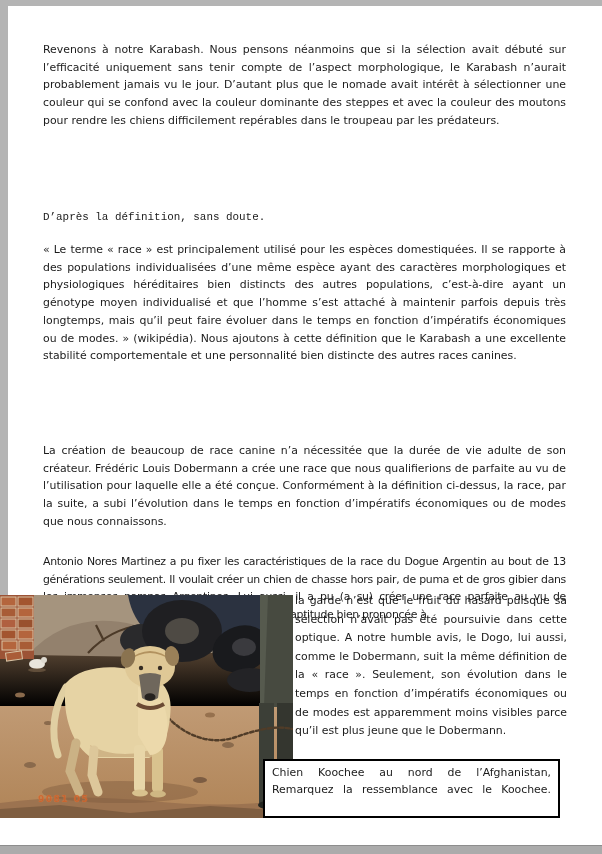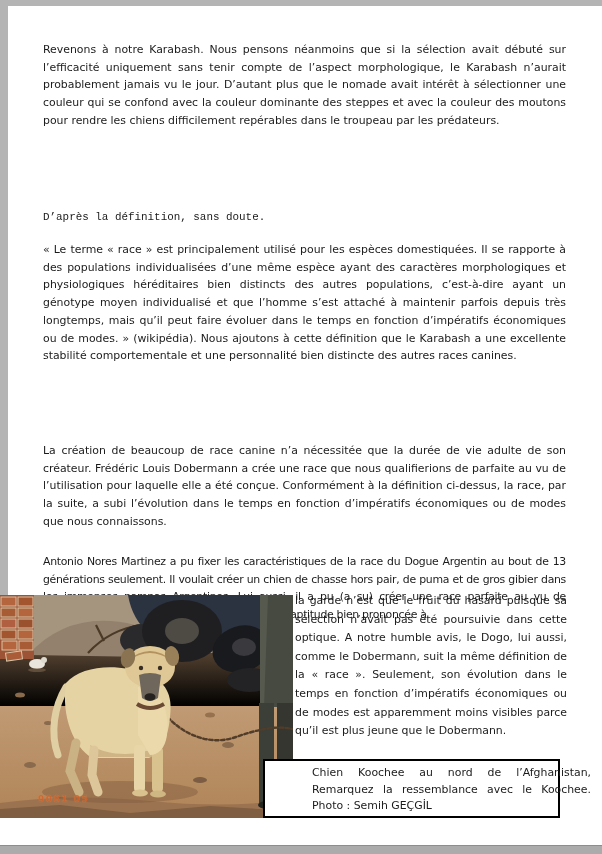--- a/index.html
+++ b/index.html
@@ -40,21 +40,21 @@
     position:absolute; left:38px; top:199px;
     font-size:9px; letter-spacing:1.5px; color:#d4622a; opacity:.8;
     text-shadow:0 0 1px #e58a4a; font-weight:bold;
   }
   .caption {
     position:absolute; left:263px; top:759px; width:297px; height:59px;
     box-sizing:border-box; background:#ffffff; border:2px solid #000000;
     padding:4px 7px 0 7px; z-index:3;
     font-size:10.9px; line-height:16.5px;
   }
-  .cap-line { width:100%;margin-left:40px; }
+  .cap-line { width:100%; }
   .stretch { text-align:justify; text-align-last:justify; }
 </style>
 </head>
 <body>
 
 <div class="page">
 
   <div class="strip strip-top"></div>
   <div class="strip strip-left"></div>
   <div class="strip strip-bottom"></div>
@@ -160,16 +160,15 @@
         <ellipse cx="150" cy="102" rx="5.5" ry="3.8" fill="#26221f"></ellipse>
         <path d="M137 109 Q 150 117 164 109" stroke="#6b4a33" stroke-width="4" fill="none"></path>
       </g>
     </svg>
     <div class="datestamp">9081 05</div>
   </div>
 
   <div class="caption">
     <div class="cap-line stretch">Chien Koochee au nord de l’Afghanistan,</div>
     <div class="cap-line stretch">Remarquez la ressemblance avec le Koochee.</div>
-    <div class="cap-line">Photo : Semih GEÇGİL</div>
   </div>
 
 </div>
 
 </body></html>

